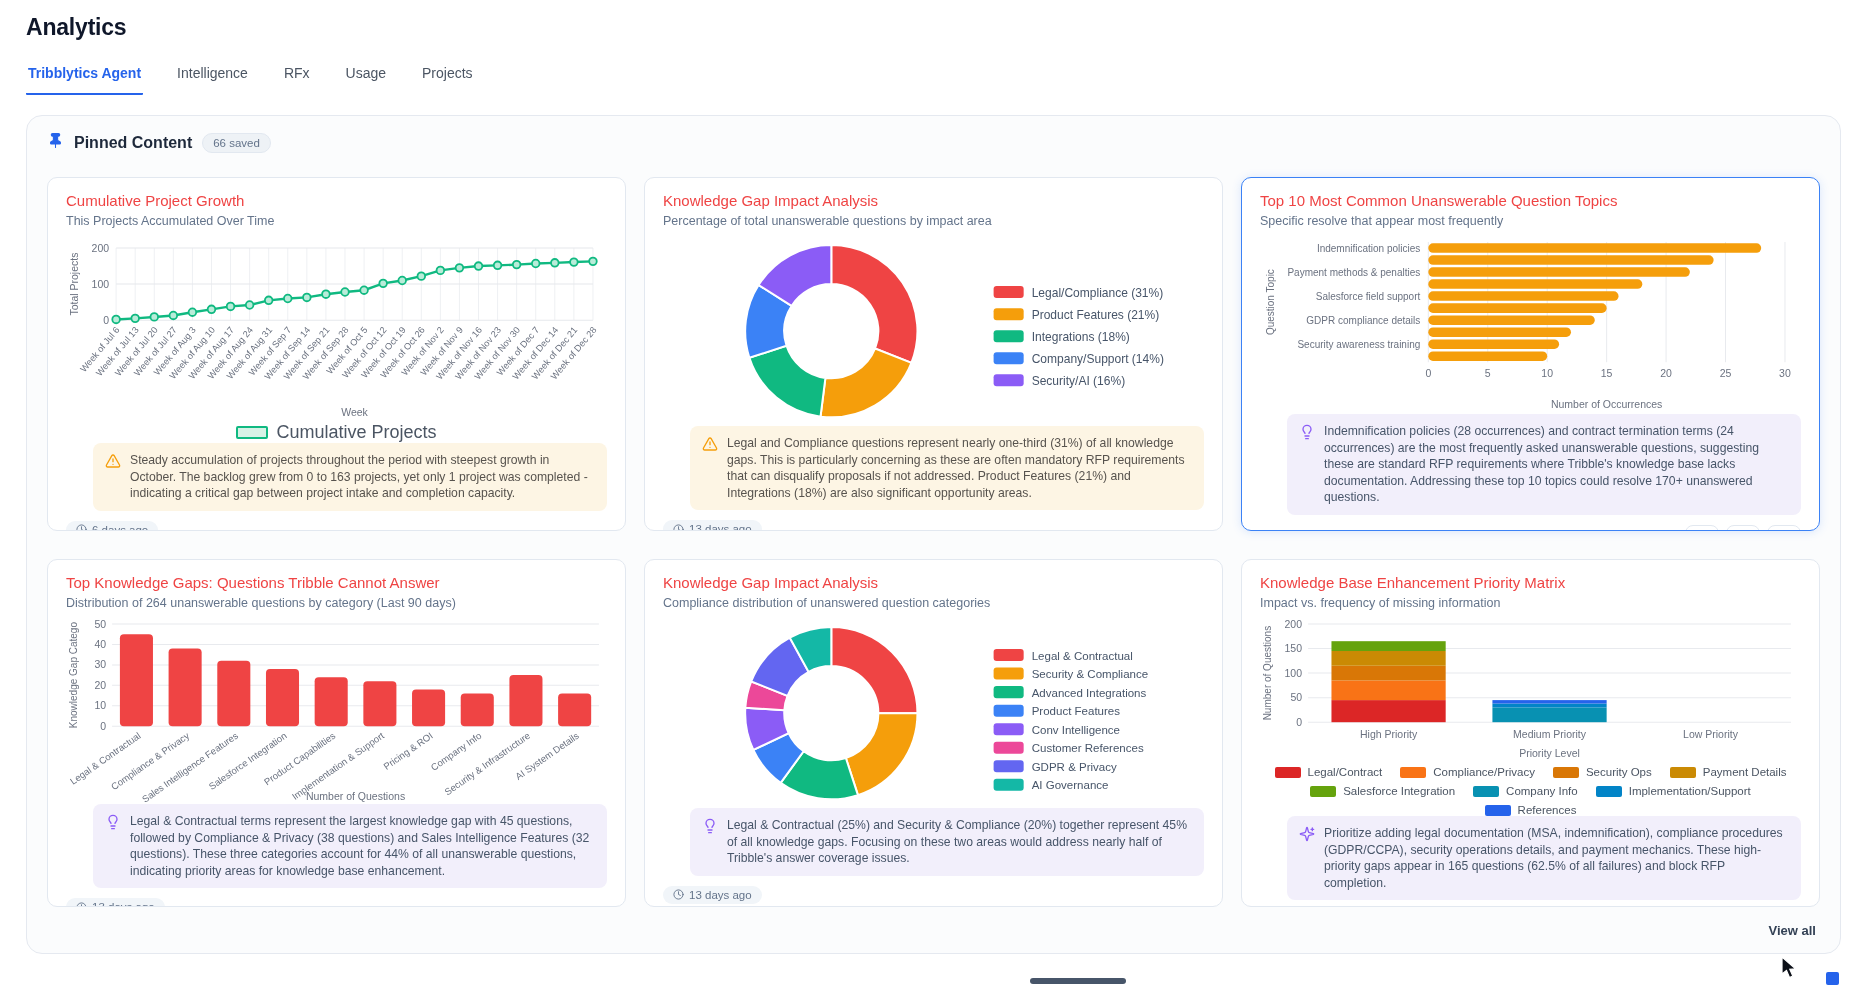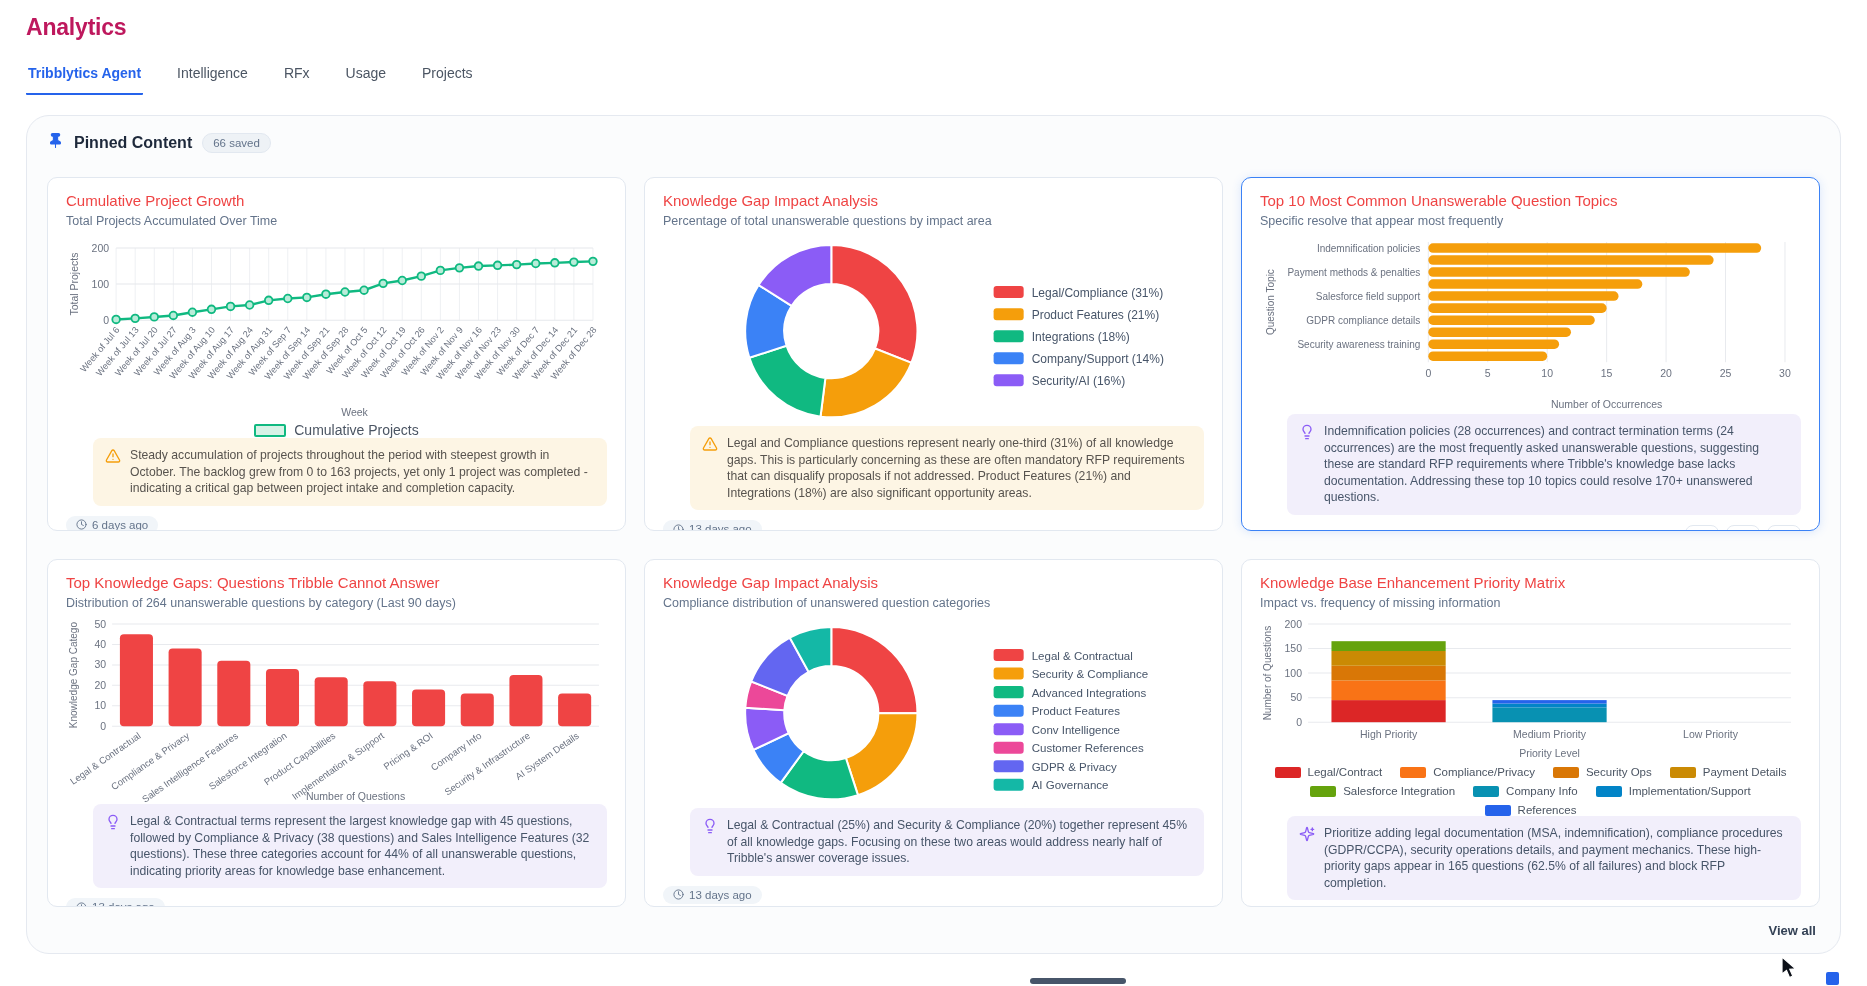--- a/index.html
+++ b/index.html
@@ -2,50 +2,50 @@
 <html><head>
 <meta charset="utf-8">
 <style>
   * { box-sizing: border-box; margin: 0; padding: 0; }
   html,body { width:1867px; height:986px; overflow:hidden; background:#fff;
     font-family:"Liberation Sans", sans-serif; color:#0f172a; }
   .page { position:relative; width:1867px; height:986px; }
 
   
   .header { padding:14px 26px 0 26px; }
-  .h-title { font-size:23px; font-weight:700; color:#be185d; letter-spacing:-.2px; }
+  .h-title { font-size:23px; font-weight:700; color:#0f172a; letter-spacing:-.2px; }
   .h-sub { margin-top:8px; font-size:14px; color:#4b5563; }
 
   
   .tabs { display:flex; gap:32px; padding:0 26px; margin-top:18px; }
   .tab { font-size:14px; color:#4b5563; padding:6px 2px 12px 2px; cursor:pointer; }
   .tab.active { color:#2563eb; font-weight:700; border-bottom:2.5px solid #2563eb; border-radius:1px; }
 
   
   .panel { margin:20px 26px 0 26px; background:#fbfcfd; border:1px solid #e5e9f0;
-    border-radius:23px; padding:16px 20px 14px 20px; }
+    border-radius:16px; padding:16px 20px 14px 20px; }
   .panel-head { display:flex; align-items:center; gap:10px; margin-bottom:24px; }
   .panel-title { font-size:16px; font-weight:700; color:#1e293b; }
   .badge { font-size:11.5px; color:#64748b; background:#eef2f6; border:1px solid #e2e8f0;
     border-radius:999px; padding:3px 10px; }
 
   .grid { display:grid; grid-template-columns:1fr 1fr 1fr; grid-template-rows:354px 348px;
     gap:28px 18px; }
   .card { background:#fff; border:1px solid #e2e8f0; border-radius:10px; padding:14px 18px;
     display:flex; flex-direction:column; overflow:hidden; position:relative; }
   .card.selected { border:1.5px solid #3b82f6; box-shadow:0 1px 10px rgba(59,130,246,.18); }
   .c-title { font-size:15px; font-weight:400; color:#ef4444; }
   .c-sub { font-size:12.5px; color:#64748b; margin-top:5px; }
   .chart-wrap { margin-top:8px; }
   svg.chart { display:block; width:100%; }
   svg text { font-family:"Liberation Sans", sans-serif; }
 
   .legend-line { display:flex; justify-content:center; align-items:center; gap:8px; margin-top:2px; }
   .legend-line .swatch { width:32px; height:13px; background:#d7f2e6; border:2px solid #10b981; border-radius:2px; }
-  .legend-line .lbl { font-size:14px; color:#4b5563; }
+  .legend-line .lbl { font-size:18px; color:#4b5563; }
 
   .stack-legend { display:flex; flex-wrap:wrap; justify-content:center; column-gap:18px; row-gap:7px;
     max-width:560px; margin:4px auto 0 auto; }
   .stack-legend .item { display:flex; align-items:center; gap:7px; }
   .stack-legend .sw { width:26px; height:11px; border-radius:2px; }
   .stack-legend .tx { font-size:11.5px; color:#4b5563; }
 
   .insight { display:flex; gap:9px; border-radius:8px; padding:9px 12px; margin-top:auto;
     font-size:12.2px; line-height:1.35; color:#475569;margin-left:27px; }
   .insight.warn { background:#fdf5e4; color:#57534e; }
@@ -94,21 +94,21 @@
           </svg>
       </span>
       <span class="panel-title">Pinned Content</span>
       <span class="badge">66 saved</span>
     </div>
 
     <div class="grid">
 
       <div class="card">
         <div class="c-title">Cumulative Project Growth</div>
-        <div class="c-sub">Total Projects Accumulated Over Time</div>
+        <div class="c-sub">This Projects Accumulated Over Time</div>
         <div class="chart-wrap">
           <svg class="chart" viewBox="0 0 540 184">
               <line x1="50" y1="12" x2="50" y2="84" stroke="#eef0f3"></line>
               <line x1="69.03999999999999" y1="12" x2="69.03999999999999" y2="84" stroke="#eef0f3"></line>
               <line x1="88.08" y1="12" x2="88.08" y2="84" stroke="#eef0f3"></line>
               <line x1="107.12" y1="12" x2="107.12" y2="84" stroke="#eef0f3"></line>
               <line x1="126.16" y1="12" x2="126.16" y2="84" stroke="#eef0f3"></line>
               <line x1="145.2" y1="12" x2="145.2" y2="84" stroke="#eef0f3"></line>
               <line x1="164.24" y1="12" x2="164.24" y2="84" stroke="#eef0f3"></line>
               <line x1="183.28" y1="12" x2="183.28" y2="84" stroke="#eef0f3"></line>

